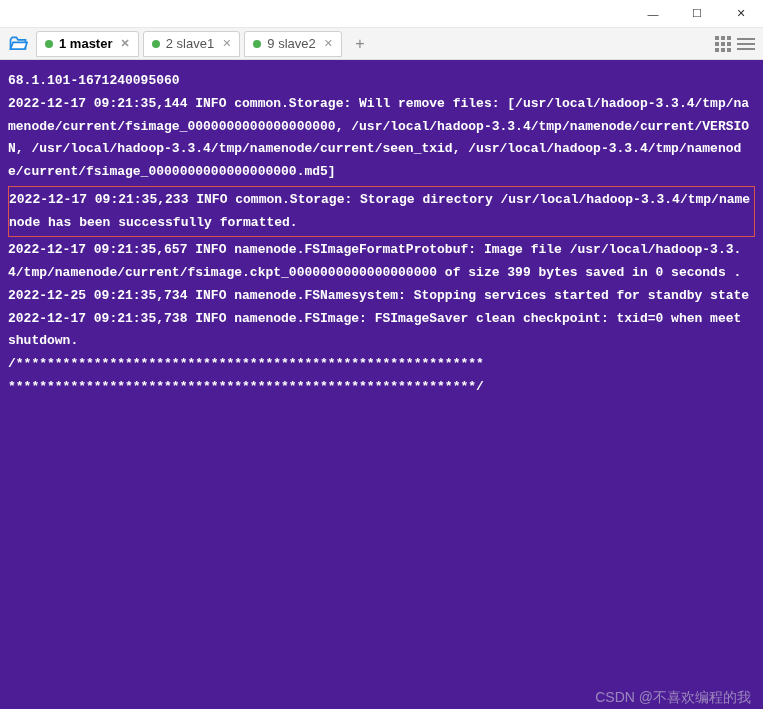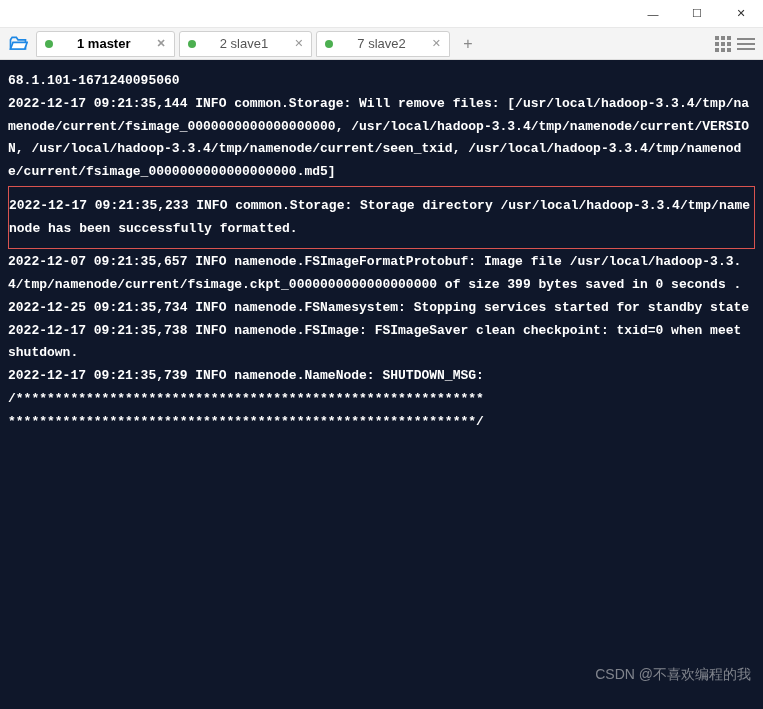--- a/index.html
+++ b/index.html
@@ -46,21 +46,21 @@
     }
     .tab {
       height: 26px;
       background: #fff;
       border: 1px solid #d0d0d0;
       border-radius: 3px 3px 0 0;
       display: flex;
       align-items: center;
       padding: 0 8px;
       margin-right: 4px;
-      gap: 24px;
+      gap: 6px;
       font-size: 13px;
       color: #555;
       cursor: pointer;
     }
     .tab.active { color: #000; font-weight: 600; }
     .tab-dot {
       width: 8px;
       height: 8px;
       border-radius: 50%;
       background: #4caf50;
@@ -85,40 +85,40 @@
       gap: 4px;
       padding-right: 4px;
     }
     .grid-icon, .hamburger-icon {
       width: 18px;
       height: 16px;
       cursor: pointer;
     }
     .terminal {
       flex: 1;
-      background: #0f172a;
+      background: #4c1d95;
       color: #fff;
       font-family: "Consolas", "Courier New", monospace;
       font-size: 13px;
       font-weight: bold;
       line-height: 1.75;
       padding: 10px 8px;
       overflow: hidden;
       word-break: break-all;
       position: relative;
     }
     .highlight-box {
       border: 1px solid #d9534f;
       margin: 2px 0;
-      padding: 8px 0;
+      padding: 2px 0;
     }
     .watermark {
       position: absolute;
       right: 12px;
-      bottom: 23px;
+      bottom: 0;
       color: rgba(220,220,220,0.55);
       font-family: "Microsoft YaHei", sans-serif;
       font-size: 14px;
       font-weight: normal;
     }
   </style>
 </head>
 <body>
 
 <div class="titlebar">
@@ -138,21 +138,21 @@
     <span>1 master</span>
     <span class="tab-close">✕</span>
   </div>
   <div class="tab">
     <span class="tab-dot"></span>
     <span>2 slave1</span>
     <span class="tab-close">✕</span>
   </div>
   <div class="tab">
     <span class="tab-dot"></span>
-    <span>7 slave2</span>
+    <span>9 slave2</span>
     <span class="tab-close">✕</span>
   </div>
   <div class="add-tab">+</div>
 
   <div class="toolbar-right">
     <svg class="grid-icon" viewBox="0 0 18 16">
       <rect x="0" y="0" width="4" height="4" fill="#888"></rect>
         <rect x="6" y="0" width="4" height="4" fill="#888"></rect>
         <rect x="12" y="0" width="4" height="4" fill="#888"></rect>
       <rect x="0" y="6" width="4" height="4" fill="#888"></rect>
@@ -169,20 +169,19 @@
     </svg>
   </div>
 </div>
 
 <div class="terminal">
   <div>68.1.101-1671240095060</div>
   <div>2022-12-17 09:21:35,144 INFO common.Storage: Will remove files: [/usr/local/hadoop-3.3.4/tmp/namenode/current/fsimage_0000000000000000000, /usr/local/hadoop-3.3.4/tmp/namenode/current/VERSION, /usr/local/hadoop-3.3.4/tmp/namenode/current/seen_txid, /usr/local/hadoop-3.3.4/tmp/namenode/current/fsimage_0000000000000000000.md5]</div>
   <div class="highlight-box">
     <div>2022-12-17 09:21:35,233 INFO common.Storage: Storage directory /usr/local/hadoop-3.3.4/tmp/namenode has been successfully formatted.</div>
   </div>
-  <div>2022-12-07 09:21:35,657 INFO namenode.FSImageFormatProtobuf: Image file /usr/local/hadoop-3.3.4/tmp/namenode/current/fsimage.ckpt_0000000000000000000 of size 399 bytes saved in 0 seconds .</div>
+  <div>2022-12-17 09:21:35,657 INFO namenode.FSImageFormatProtobuf: Image file /usr/local/hadoop-3.3.4/tmp/namenode/current/fsimage.ckpt_0000000000000000000 of size 399 bytes saved in 0 seconds .</div>
   <div>2022-12-25 09:21:35,734 INFO namenode.FSNamesystem: Stopping services started for standby state</div>
   <div>2022-12-17 09:21:35,738 INFO namenode.FSImage: FSImageSaver clean checkpoint: txid=0 when meet shutdown.</div>
-  <div>2022-12-17 09:21:35,739 INFO namenode.NameNode: SHUTDOWN_MSG:</div>
   <div>/************************************************************</div>
   <div>************************************************************/</div>
   <div class="watermark">CSDN @不喜欢编程的我</div>
 </div>
 
 </body></html>

